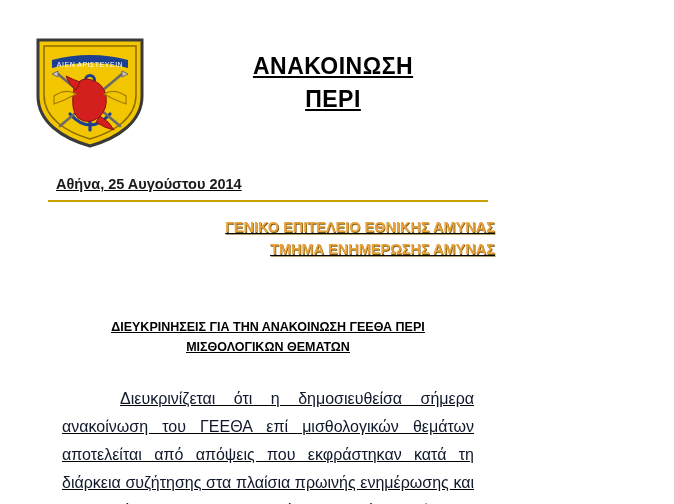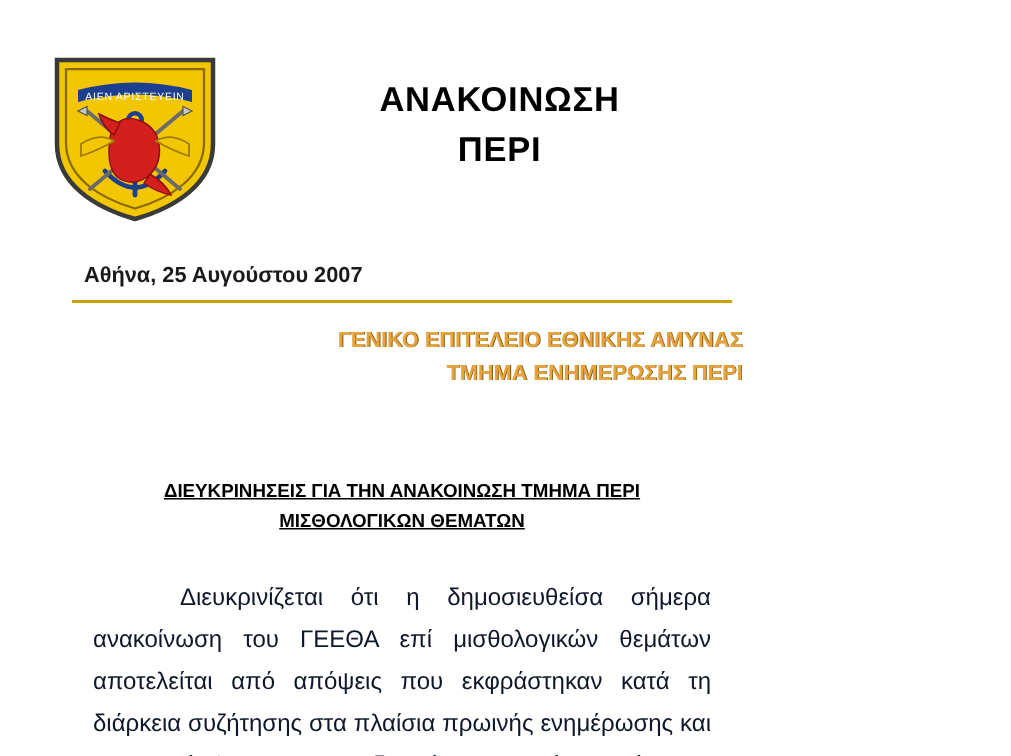--- a/index.html
+++ b/index.html
@@ -13,20 +13,21 @@
     font-family: "Liberation Sans", sans-serif;
     color: #000000;
     overflow: hidden;
   }
 
   .page {
     position: relative;
     width: 536px;
     height: 504px;
     box-sizing: border-box;
+    text-decoration: underline;
   }
 
   
   .header {
     display: flex;
     align-items: flex-start;
     padding: 26px 0 0 0;
   }
 
   .emblem-wrap {
@@ -157,31 +158,31 @@
         </svg>
       </div>
     </div>
 
     <div class="title-block">
       <div class="line">ΑΝΑΚΟΙΝΩΣΗ</div>
       <div class="line">ΠΕΡΙ</div>
     </div>
   </div>
 
-  <div class="date-row">Αθήνα, 25 Αυγούστου 2007</div>
+  <div class="date-row">Αθήνα, 25 Αυγούστου 2014</div>
 
   <div class="rule"></div>
 
   <div class="agency">
     <div>ΓΕΝΙΚΟ ΕΠΙΤΕΛΕΙΟ ΕΘΝΙΚΗΣ ΑΜΥΝΑΣ</div>
-    <div>ΤΜΗΜΑ ΕΝΗΜΕΡΩΣΗΣ ΠΕΡΙ</div>
+    <div>ΤΜΗΜΑ ΕΝΗΜΕΡΩΣΗΣ ΑΜΥΝΑΣ</div>
   </div>
 
   <div class="subject">
-    <div><span>ΔΙΕΥΚΡΙΝΗΣΕΙΣ ΓΙΑ ΤΗΝ ΑΝΑΚΟΙΝΩΣΗ ΤΜΗΜΑ ΠΕΡΙ</span></div>
+    <div><span>ΔΙΕΥΚΡΙΝΗΣΕΙΣ ΓΙΑ ΤΗΝ ΑΝΑΚΟΙΝΩΣΗ ΓΕΕΘΑ ΠΕΡΙ</span></div>
     <div><span>ΜΙΣΘΟΛΟΓΙΚΩΝ ΘΕΜΑΤΩΝ</span></div>
   </div>
 
   <div class="body-text">
     <span class="indent"></span><span>Διευκρινίζεται ότι η δημοσιευθείσα σήμερα ανακοίνωση του ΓΕΕΘΑ επί μισθολογικών θεμάτων αποτελείται από   απόψεις   που εκφράστηκαν κατά τη διάρκεια συζήτησης στα πλαίσια πρωινής ενημέρωσης και παρουσιάσθηκαν εκ παραδρομής με μορφή Ανακοίνωσης Τύπου.</span>
   </div>
 
 </div>
 
 </body></html>

